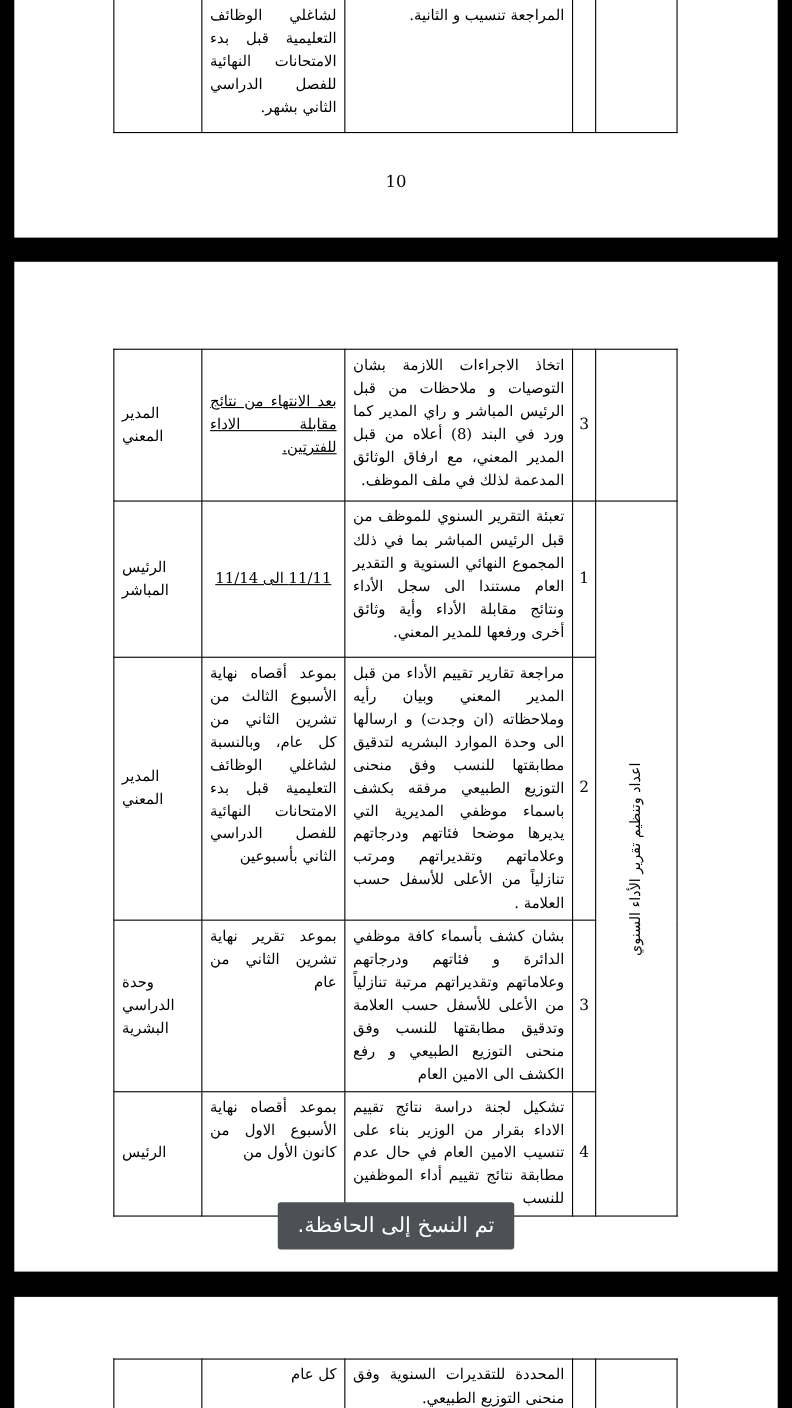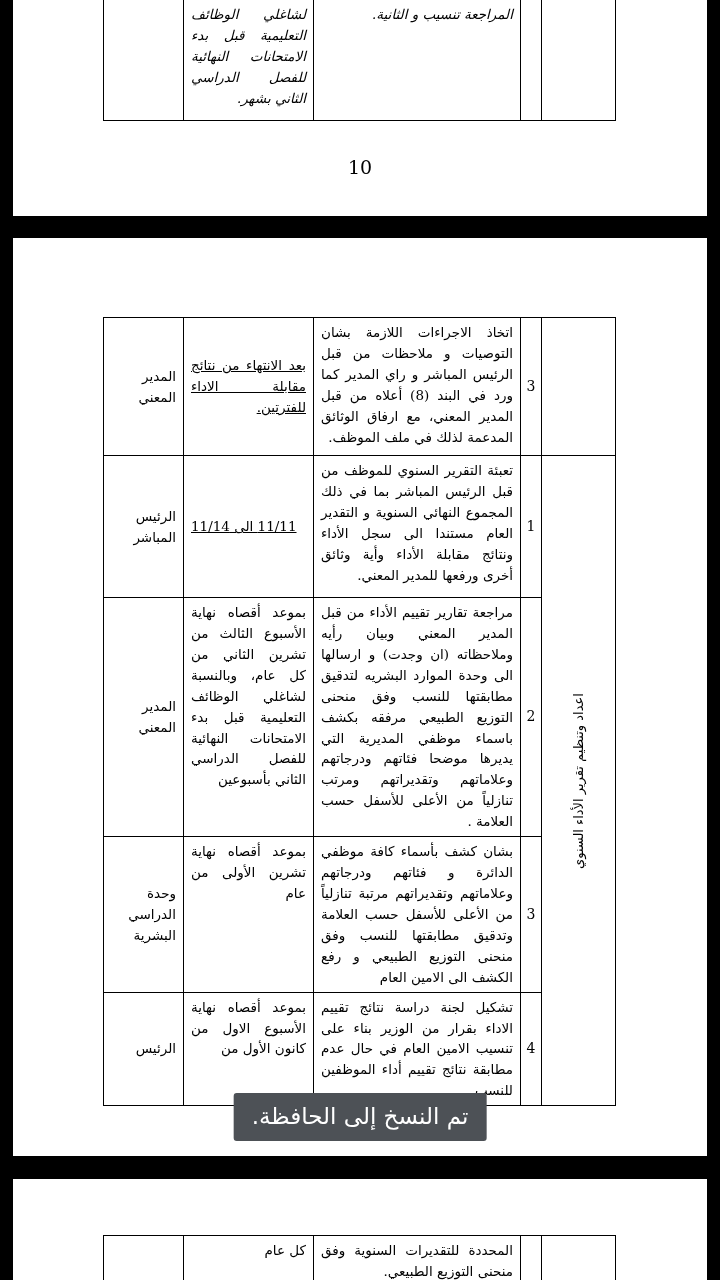--- a/index.html
+++ b/index.html
@@ -31,60 +31,60 @@
   }
   .doc-table td {
     border:1px solid var(--border-color, #000);
     vertical-align:top;
     padding:4px 7px;
     font-size:13.5px;
     line-height:1.55;
     color: var(--text-color, #000);
     word-wrap:break-word;
   }
-  .cut-top td { border-top:0;font-style:italic; }
+  .cut-top td { border-top:0; }
 
   td.cell-desc   { text-align:justify; }
   td.cell-timing { text-align:justify; }
   td.cell-timing.v-mid { vertical-align:middle;text-decoration:underline; }
-  td.cell-timing.t-center { text-align:left; }
-  td.cell-role   { text-align:right; vertical-align:middle; }
+  td.cell-timing.t-center { text-align:center; }
+  td.cell-role   { text-align:left; vertical-align:middle; }
   td.cell-num    { text-align:center; vertical-align:middle; padding:2px 1px; font-size:14px; }
   td.cell-section{ padding:0; position:relative; }
   .vwrap {
     position:absolute; inset:0;
     display:flex; align-items:center; justify-content:center;
     overflow:visible;
   }
   .vtext {
     transform:rotate(-90deg);
     white-space:nowrap;
     font-size:13px;
   }
 
   .page-number {
     position:absolute; left:0; right:0;
     text-align:center;
-    font-size:19px;
+    font-size:15px;
   }
   .page-prev .page-number { top:156px; }
   .page-cur  .page-number { top:828px; }
 
   .mt-table { margin-top:79px; }
   .mt-table-next { margin-top:56px; }
 
   .toast {
     position:absolute;
     top:1093px;
     left:50%;
     transform:translateX(-50%);
     background: var(--toast-bg, #4d5156);
     color: var(--toast-text, #fff);
     font-family:"DejaVu Sans", sans-serif;
-    font-size:23px;
+    font-size:19px;
     line-height:1.2;
     padding:10px 18px;
     border-radius:3px;
     direction:rtl;
     white-space:nowrap;
     z-index:10;
   }
 </style>
 </head>
 <body>
@@ -143,21 +143,21 @@
       </tr>
       <tr style="height:218px">
         <td class="cell-num">2</td>
         <td class="cell-desc">مراجعة تقارير تقييم الأداء من قبل المدير المعني وبيان رأيه وملاحظاته (ان وجدت) و ارسالها الى وحدة الموارد البشريه لتدقيق مطابقتها للنسب وفق منحنى التوزيع الطبيعي مرفقه بكشف باسماء موظفي المديرية التي يديرها موضحا فئاتهم ودرجاتهم وعلاماتهم وتقديراتهم ومرتب تنازلياً من الأعلى للأسفل حسب العلامة .</td>
         <td class="cell-timing">بموعد أقصاه نهاية الأسبوع الثالث من تشرين الثاني من كل عام، وبالنسبة لشاغلي الوظائف التعليمية قبل بدء الامتحانات النهائية للفصل الدراسي الثاني بأسبوعين</td>
         <td class="cell-role">المدير المعني</td>
       </tr>
       <tr style="height:142px">
         <td class="cell-num">3</td>
         <td class="cell-desc">بشان كشف بأسماء كافة موظفي الدائرة و فئاتهم ودرجاتهم وعلاماتهم وتقديراتهم مرتبة تنازلياً من الأعلى للأسفل حسب العلامة وتدقيق مطابقتها للنسب وفق منحنى التوزيع الطبيعي و رفع الكشف الى الامين العام</td>
-        <td class="cell-timing">بموعد أقصاه نهاية تشرين الأولى من عام</td>
+        <td class="cell-timing">بموعد تقرير نهاية تشرين الثاني من عام</td>
         <td class="cell-role">وحدة الدراسي البشرية</td>
       </tr>
       <tr style="height:78px">
         <td class="cell-num">4</td>
         <td class="cell-desc">تشكيل لجنة دراسة نتائج تقييم الاداء بقرار من الوزير بناء على تنسيب الامين العام في حال عدم مطابقة نتائج تقييم أداء الموظفين للنسب</td>
         <td class="cell-timing">بموعد أقصاه نهاية الأسبوع الاول من كانون الأول من</td>
         <td class="cell-role">الرئيس</td>
       </tr>
     </tbody>
       </table>

